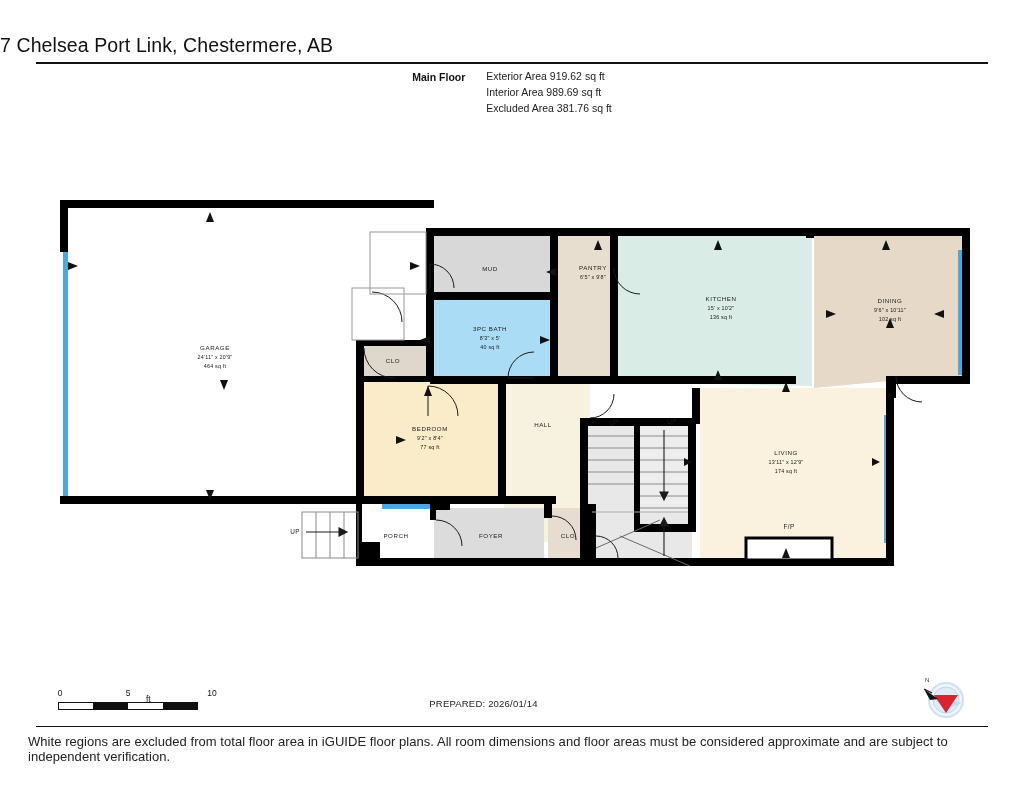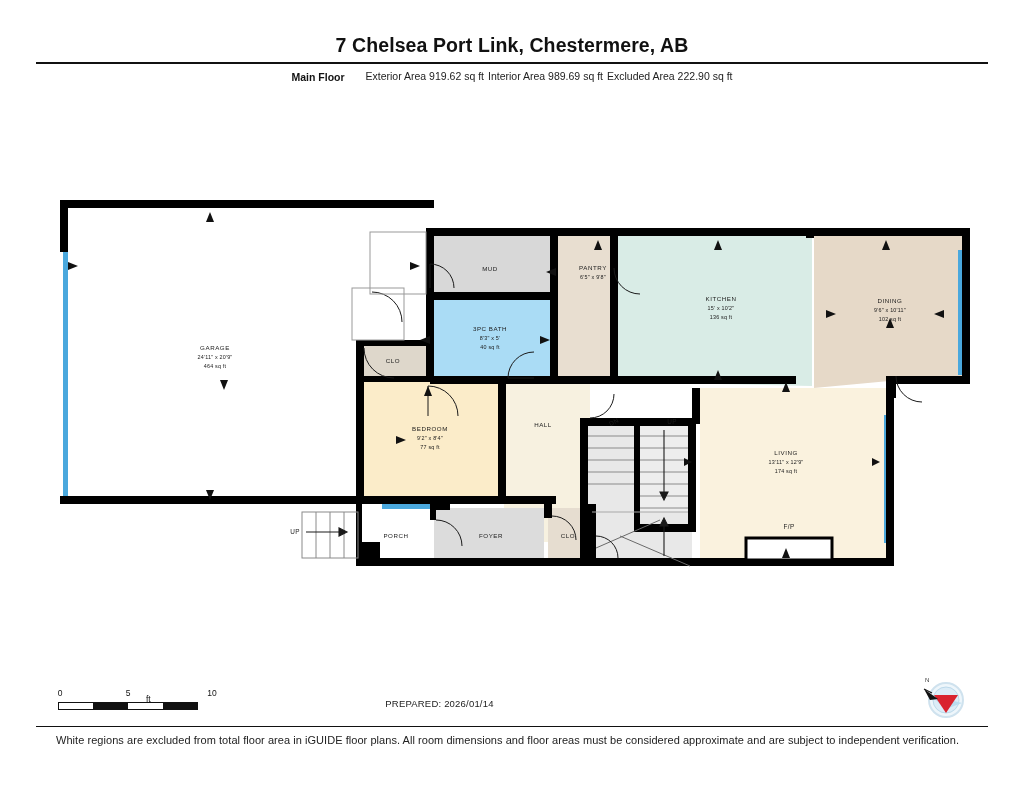--- a/index.html
+++ b/index.html
@@ -20,23 +20,22 @@
     position: relative;
     width: 1024px;
     height: 791px;
   }
   
   .title {
     position: absolute;
     top: 34px;
     left: 0;
     width: 1024px;
-    text-align: center;
     font-size: 19.5px;
-    font-weight: bold;
+    font-weight: normal;
     letter-spacing: 0.1px;
     color: #111111;
   }
   .title-rule {
     position: absolute;
     top: 62px;
     left: 36px;
     width: 952px;
     height: 2px;
     background: #111111;
@@ -58,20 +57,21 @@
   .areas-label {
     font-size: 10.5px;
     font-weight: bold;
     color: #111;
     padding-top: 1px;
     white-space: nowrap;
     width: 62px;
   }
   .areas-lines {
     display: flex;
+    flex-direction: column;
     gap: 4px;
   }
   .areas-lines div {
     font-size: 10.5px;
     color: #222;
     white-space: nowrap;
   }
   
   #plan-wrap {
     position: absolute;
@@ -151,20 +151,21 @@
   
   .prepared {
     position: absolute;
     top: 698px;
     left: 0;
     width: 879px;
     text-align: center;
     font-size: 9.5px;
     color: #222;
     letter-spacing: 0.2px;
+    padding-left: 44px;
   }
   
   .compass {
     position: absolute;
     left: 916px;
     top: 673px;
     width: 56px;
     height: 50px;
   }
   
@@ -172,42 +173,42 @@
     position: absolute;
     top: 726px;
     left: 36px;
     width: 952px;
     height: 1px;
     background: #111111;
   }
   .footer-note {
     position: absolute;
     top: 734px;
-    left: 56px;
+    left: 28px;
     width: 950px;
-    font-size: 11px;
+    font-size: 13px;
     color: #222;
     letter-spacing: 0.05px;
   }
 </style>
 </head>
 <body>
 
 <div id="page">
 
   <div class="title">7 Chelsea Port Link, Chestermere, AB</div>
   <div class="title-rule"></div>
 
   <div class="areas">
     <div class="areas-inner">
       <div class="areas-label">Main Floor</div>
       <div class="areas-lines">
         <div>Exterior Area 919.62 sq ft</div>
         <div>Interior Area 989.69 sq ft</div>
-        <div>Excluded Area 222.90 sq ft</div>
+        <div>Excluded Area 381.76 sq ft</div>
       </div>
     </div>
   </div>
 
   <div id="plan-wrap">
   <svg class="plan" width="1024" height="791" viewBox="0 0 1024 791" xmlns="http://www.w3.org/2000/svg">
 
     <g>
 
       <rect x="66" y="205" width="364" height="295" fill="#ffffff"></rect>

